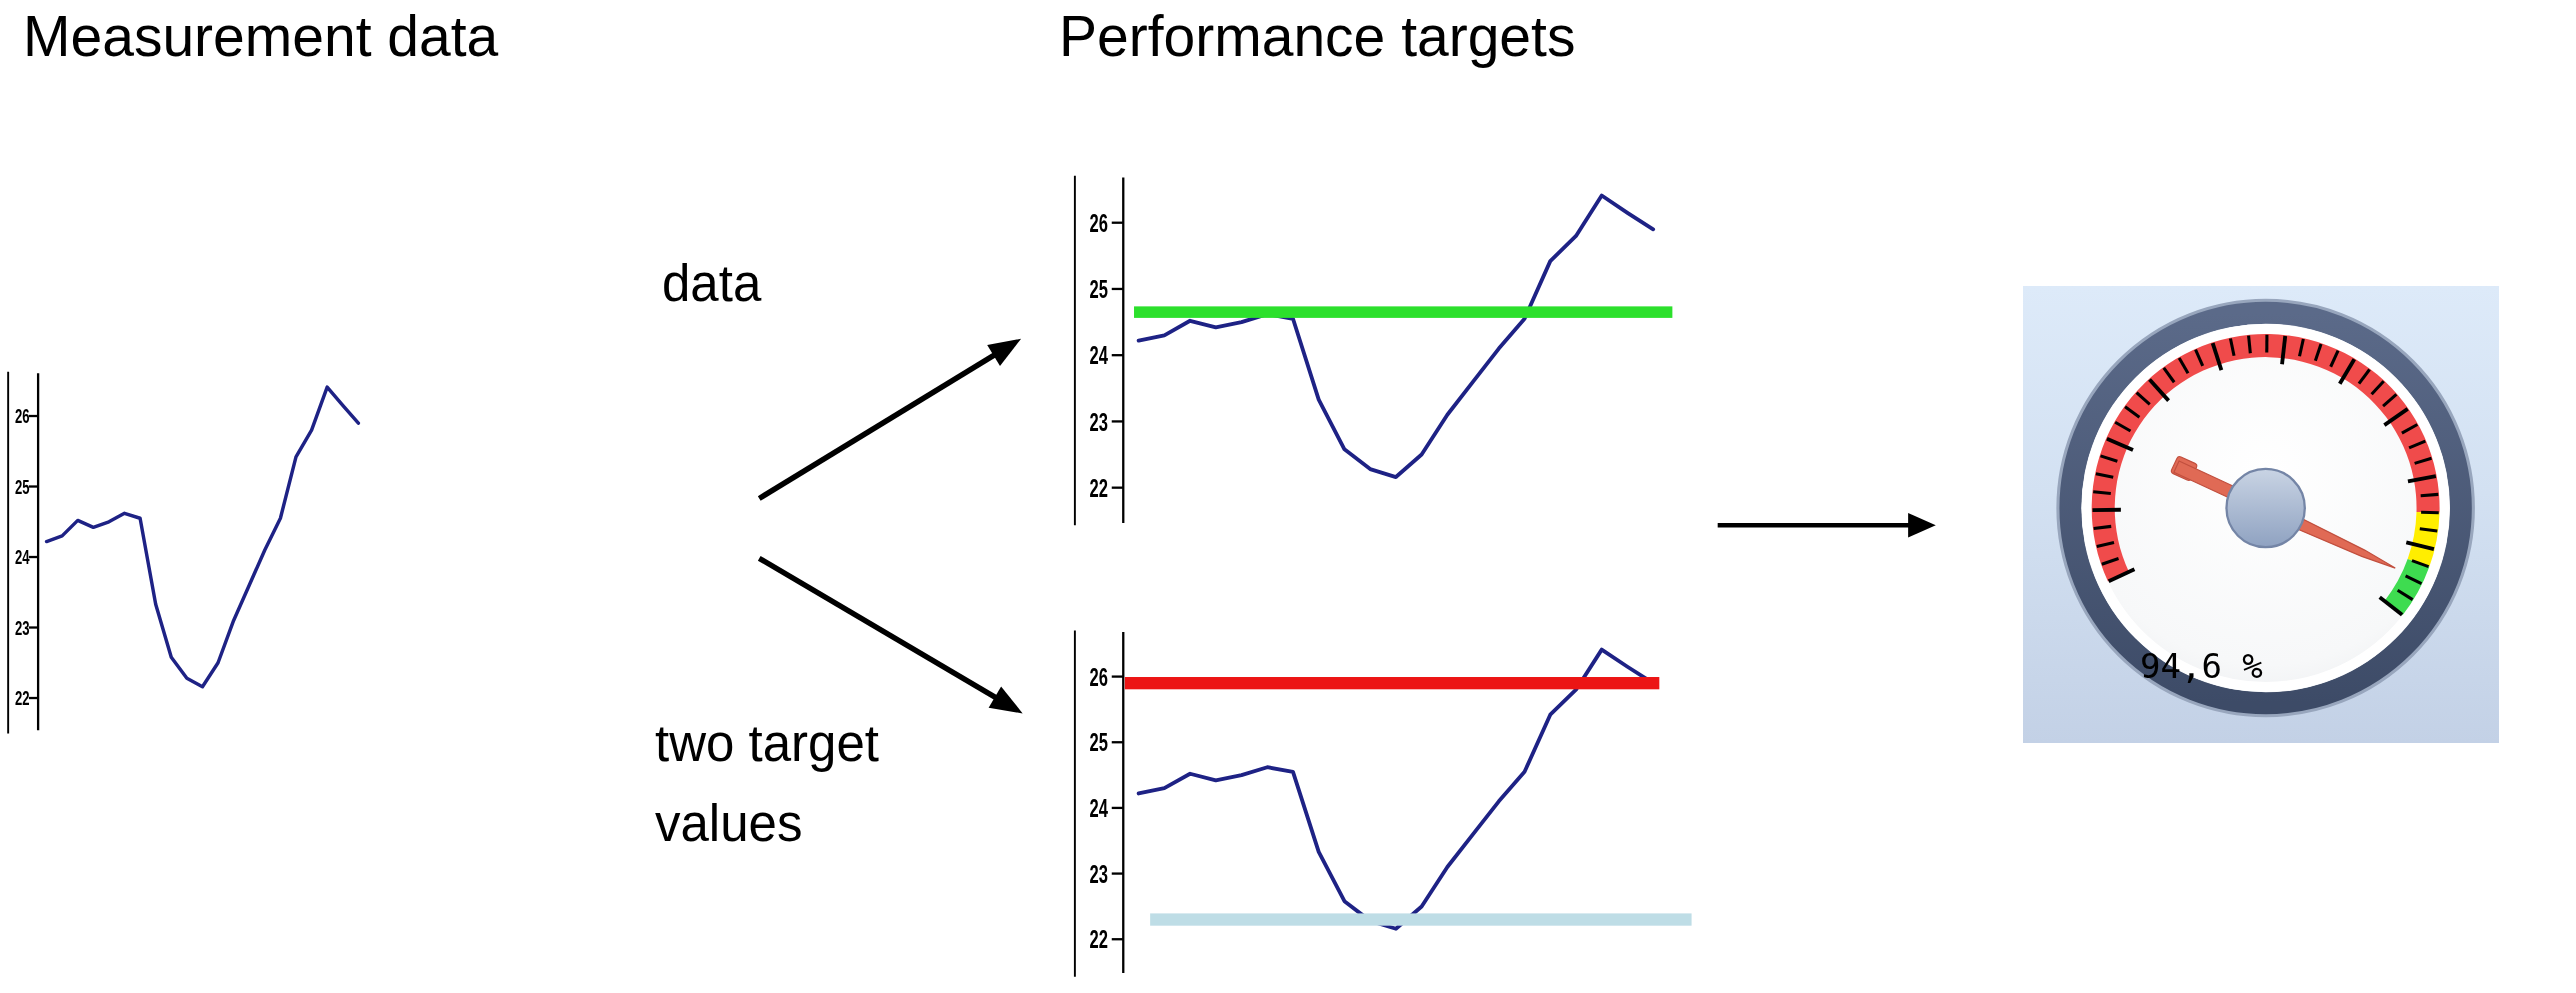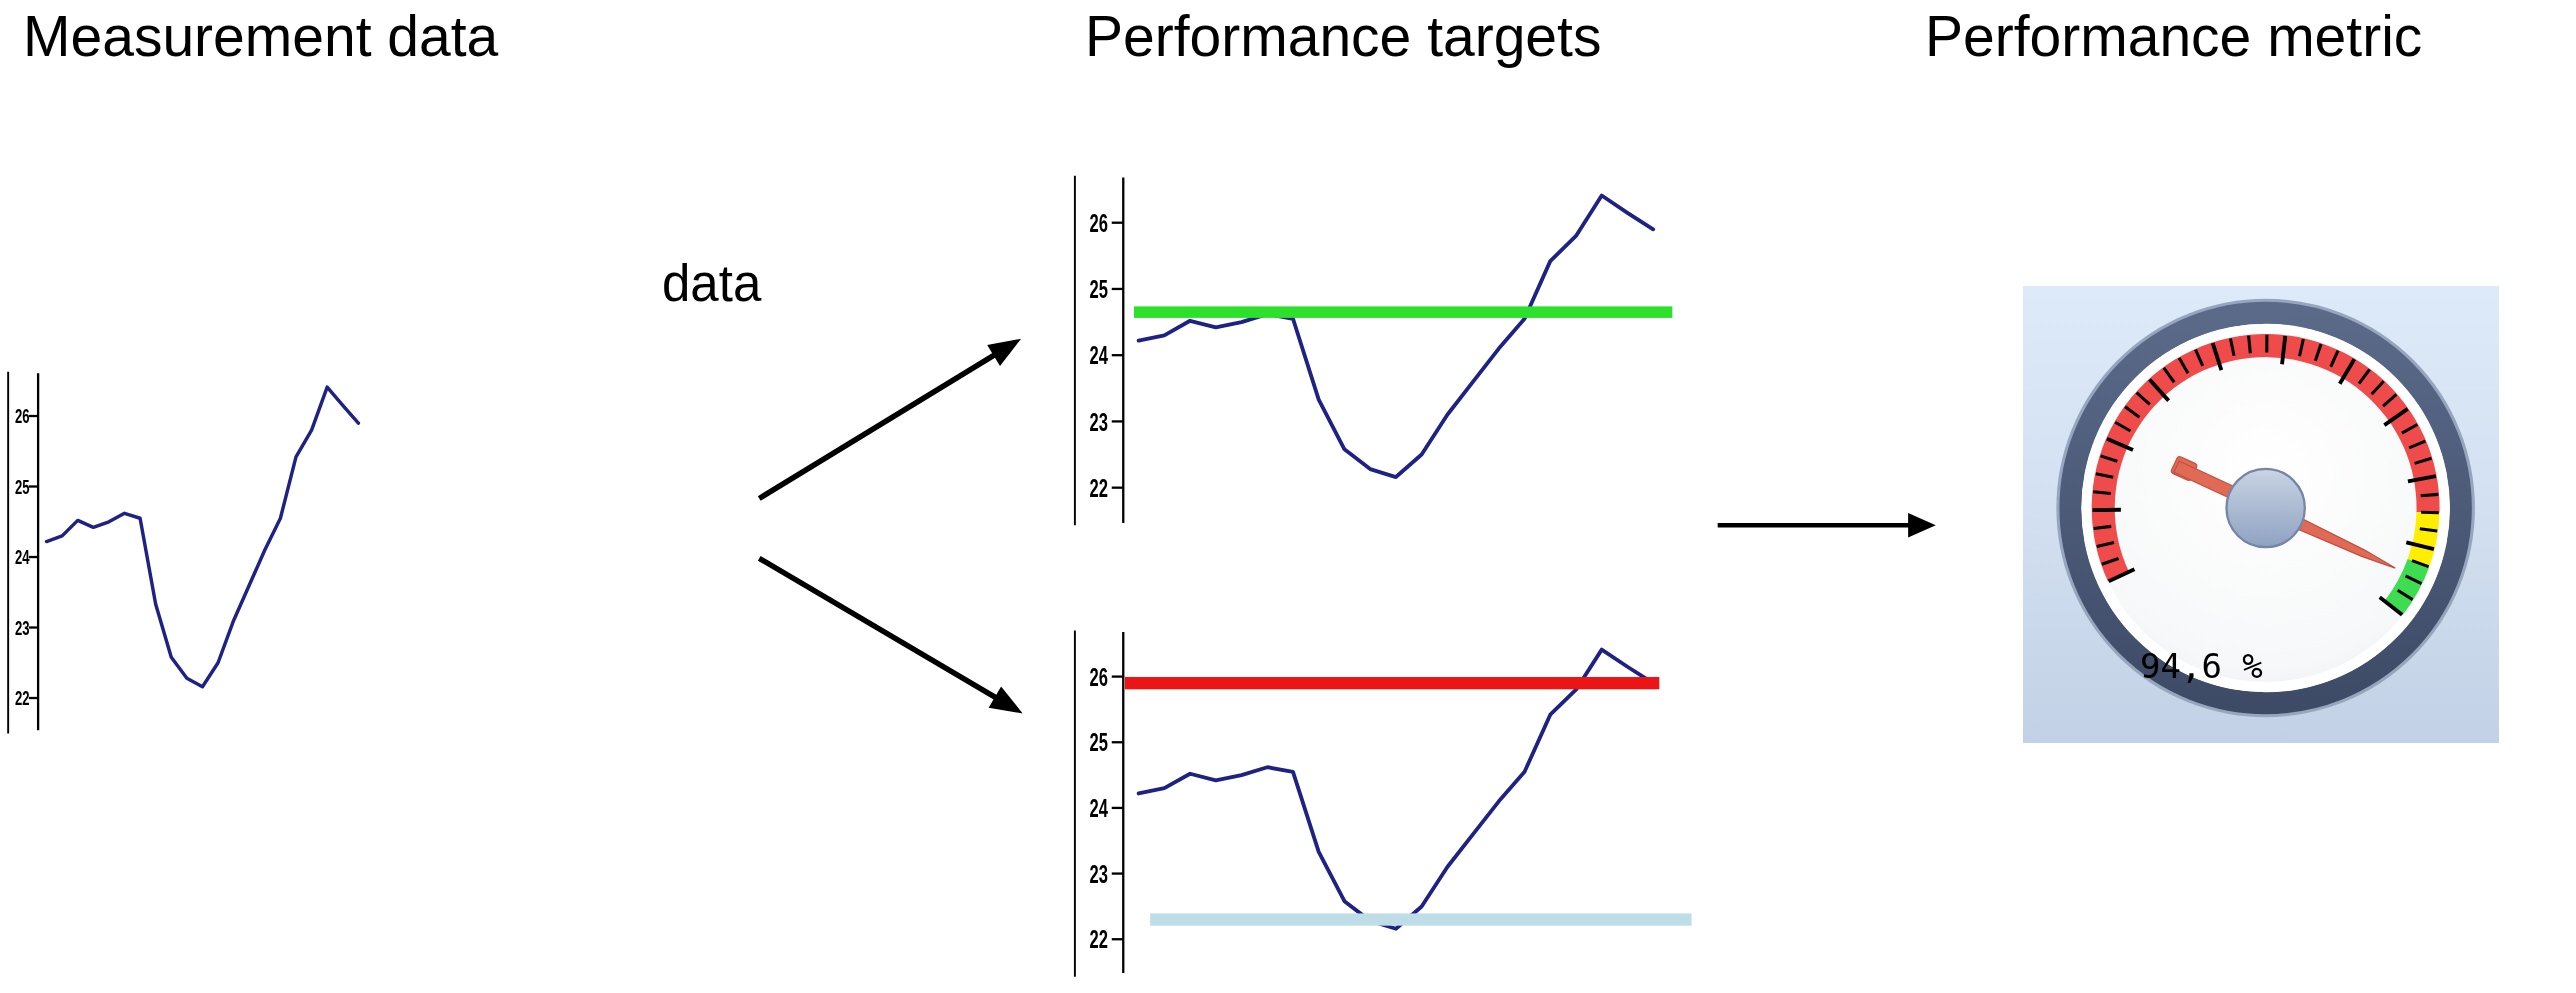--- a/index.html
+++ b/index.html
@@ -14,21 +14,21 @@
   }
   .title {
     position: absolute;
     font-size: 57px;
     font-weight: normal;
     line-height: 60px;
     white-space: nowrap;
     letter-spacing: 0px;
   }
   .t1 { left: 23px;   top: 6.1px; }
-  .t2 { left: 1059px; top: 6.1px; margin-left: 26px; }
+  .t2 { left: 1059px; top: 6.1px; }
   .t3 { left: 1925px; top: 6.1px; }
   .anno {
     position: absolute;
     font-size: 51px;
     line-height: 80px;
     white-space: nowrap;
   }
   .a1 { left: 662px; top: 244px; }
   .a2 { left: 655px; top: 704px; }
   .gauge-panel {
@@ -188,23 +188,26 @@
           <rect x="-132" y="-14" width="28" height="24" rx="4" fill="#E06A55" stroke="#C14F3E" stroke-width="1.5"></rect>
           <rect x="-128" y="-8" width="136" height="16" fill="#E06A55" stroke="#C14F3E" stroke-width="1.5"></rect>
           <polygon points="0,-9 140,-4.5 186,0 140,4.5 0,9" fill="#E06A55" stroke="#C14F3E" stroke-width="1.5"></polygon>
         </g>
         <circle cx="2949.5" cy="661.5" r="51" fill="url(#hubGrad)" stroke="#7485A6" stroke-width="3"></circle>
       </g>
     </svg>
 
   <div class="title t1">Measurement data</div>
   <div class="title t2">Performance targets</div>
-  <div class="title t3">Performance metric</div>
 
   <div class="anno a1">
     <div>data</div>
   </div>
 
+  <div class="anno a2">
+    <div>two target</div>
+    <div>values</div>
+  </div>
 
   <div class="gauge-value">94,6 %</div>
 
 </div>
 
 
 </body></html>

